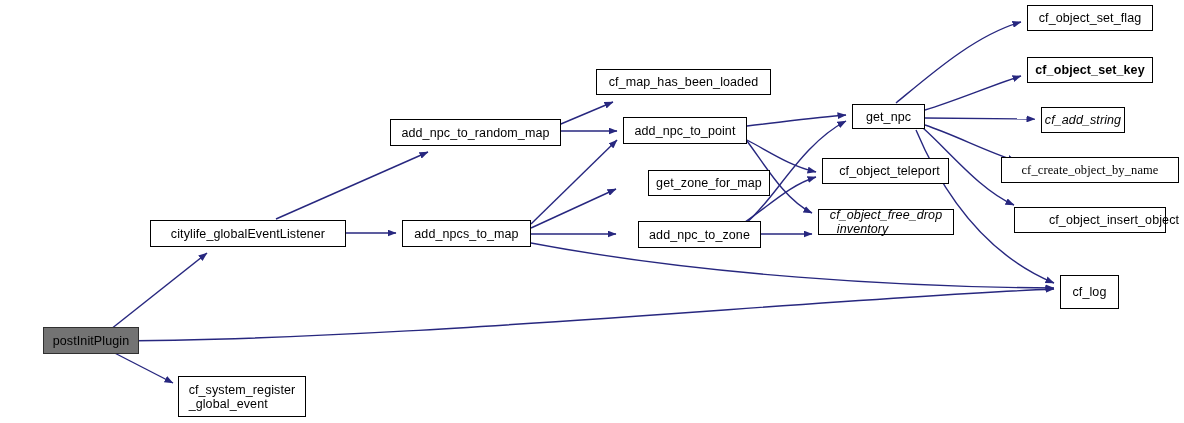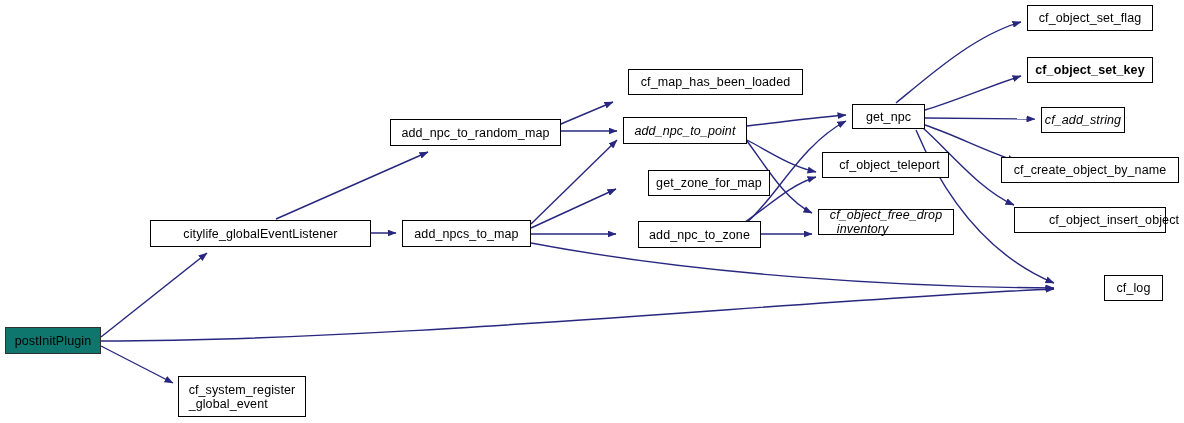--- a/index.html
+++ b/index.html
@@ -27,22 +27,23 @@
     border:1px solid #000000;
     background:#ffffff;
     color:#000000;
     font-size:12.5px;
     line-height:14px;
     letter-spacing:0.1px;
     white-space:pre-line;
     z-index:2;
   }
   .node.highlight{
-    background:#0f766e;
+    background:#737373;
     border:1px solid #303030;
+    margin-left:38px;
   }
   .node-label{
     display:block;
     padding:0 4px;
     white-space:pre-line;
   }
 </style>
 </head>
 <body>
 
@@ -76,31 +77,31 @@
         <path d="M925,118 L1035,119" fill="none" stroke="#27277f" stroke-width="1.4" marker-end="url(#arrowhead)"></path>
         <path d="M925,125 C955,135 985,151 1016,161" fill="none" stroke="#27277f" stroke-width="1.4" marker-end="url(#arrowhead)"></path>
         <path d="M923,128 C950,152 980,190 1014,205" fill="none" stroke="#27277f" stroke-width="1.4" marker-end="url(#arrowhead)"></path>
         <path d="M916,130 C935,175 975,250 1054,283" fill="none" stroke="#27277f" stroke-width="1.4" marker-end="url(#arrowhead)"></path>
       </g>
   </svg>
   <div id="nodes">
       <div class="node highlight" style="left: 5px; top: 327px; width: 96px; height: 27px;"><span class="node-label">postInitPlugin</span></div>
       <div class="node" style="left: 178px; top: 376px; width: 128px; height: 41px;"><span class="node-label">cf_system_register
 _global_event</span></div>
-      <div class="node" style="left: 150px; top: 220px; width: 221px; height: 27px;"><span class="node-label">citylife_globalEventListener</span></div>
+      <div class="node" style="left: 150px; top: 220px; width: 196px; height: 27px;"><span class="node-label">citylife_globalEventListener</span></div>
       <div class="node" style="left: 378px; top: 119px; width: 171px; height: 27px; margin-left: 12px;"><span class="node-label">add_npc_to_random_map</span></div>
       <div class="node" style="left: 402px; top: 220px; width: 129px; height: 27px;"><span class="node-label">add_npcs_to_map</span></div>
-      <div class="node" style="left: 596px; top: 69px; width: 175px; height: 26px; margin-left: 32px;"><span class="node-label">cf_map_has_been_loaded</span></div>
-      <div class="node" style="left: 623px; top: 117px; width: 124px; height: 27px; font-style: italic;"><span class="node-label">add_npc_to_point</span></div>
+      <div class="node" style="left: 596px; top: 69px; width: 175px; height: 26px;"><span class="node-label">cf_map_has_been_loaded</span></div>
+      <div class="node" style="left: 623px; top: 117px; width: 124px; height: 27px;"><span class="node-label">add_npc_to_point</span></div>
       <div class="node" style="left: 648px; top: 170px; width: 122px; height: 26px;"><span class="node-label">get_zone_for_map</span></div>
       <div class="node" style="left: 622px; top: 221px; width: 123px; height: 27px; margin-left: 16px;"><span class="node-label">add_npc_to_zone</span></div>
       <div class="node" style="left: 852px; top: 104px; width: 73px; height: 25px;"><span class="node-label">get_npc</span></div>
-      <div class="node" style="left: 822px; top: 152px; width: 127px; height: 26px; padding-left: 8px;"><span class="node-label">cf_object_teleport</span></div>
+      <div class="node" style="left: 822px; top: 158px; width: 127px; height: 26px; padding-left: 8px;"><span class="node-label">cf_object_teleport</span></div>
       <div class="node" style="left: 818px; top: 209px; width: 136px; height: 26px; font-style: italic;"><span class="node-label">cf_object_free_drop
 _inventory</span></div>
       <div class="node" style="left: 1027px; top: 5px; width: 126px; height: 26px;"><span class="node-label">cf_object_set_flag</span></div>
       <div class="node" style="left: 1027px; top: 57px; width: 126px; height: 26px; font-weight: bold;"><span class="node-label">cf_object_set_key</span></div>
       <div class="node" style="left: 1041px; top: 107px; width: 84px; height: 26px; font-style: italic;"><span class="node-label">cf_add_string</span></div>
-      <div class="node" style="left: 1001px; top: 157px; width: 178px; height: 26px;"><span class="node-label">cf_create_object_by_name</span></div>
+      <div class="node" style="left: 1001px; top: 157px; width: 178px; height: 26px; font-family: Liberation Serif, serif;"><span class="node-label">cf_create_object_by_name</span></div>
       <div class="node" style="left: 1014px; top: 207px; width: 152px; height: 26px; padding-left: 48px;"><span class="node-label">cf_object_insert_object</span></div>
-      <div class="node" style="left: 1104px; top: 275px; width: 59px; height: 26px;"><span class="node-label">cf_log</span></div>
+      <div class="node" style="left: 1060px; top: 275px; width: 59px; height: 34px;"><span class="node-label">cf_log</span></div>
     </div>
 </div>
 
 </body></html>

